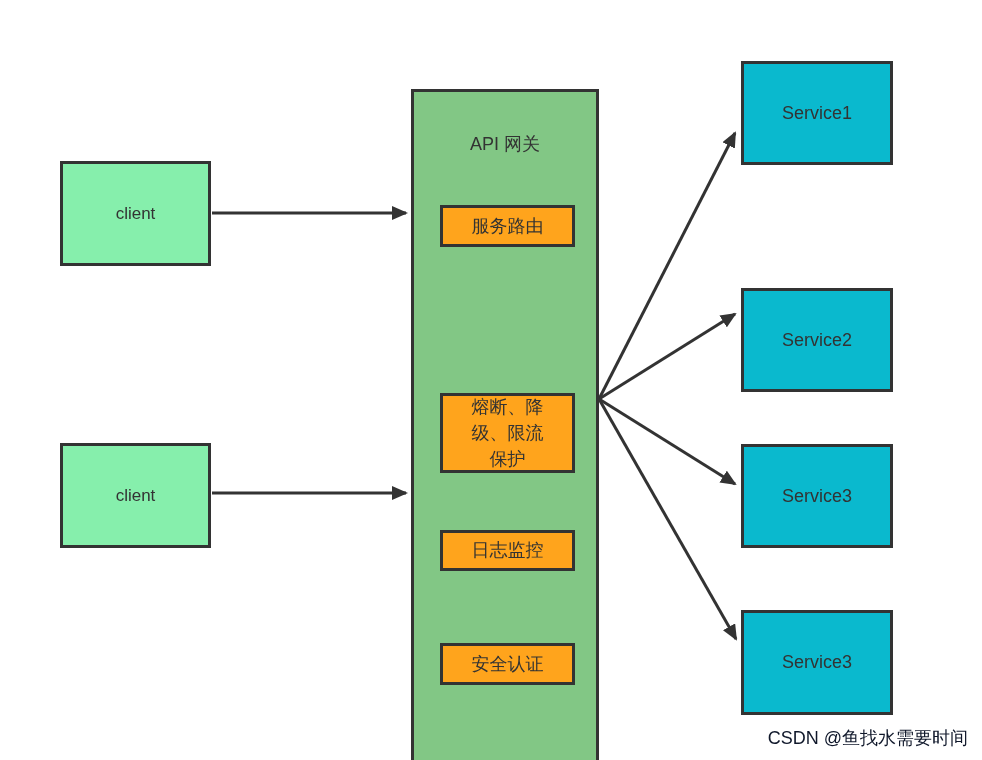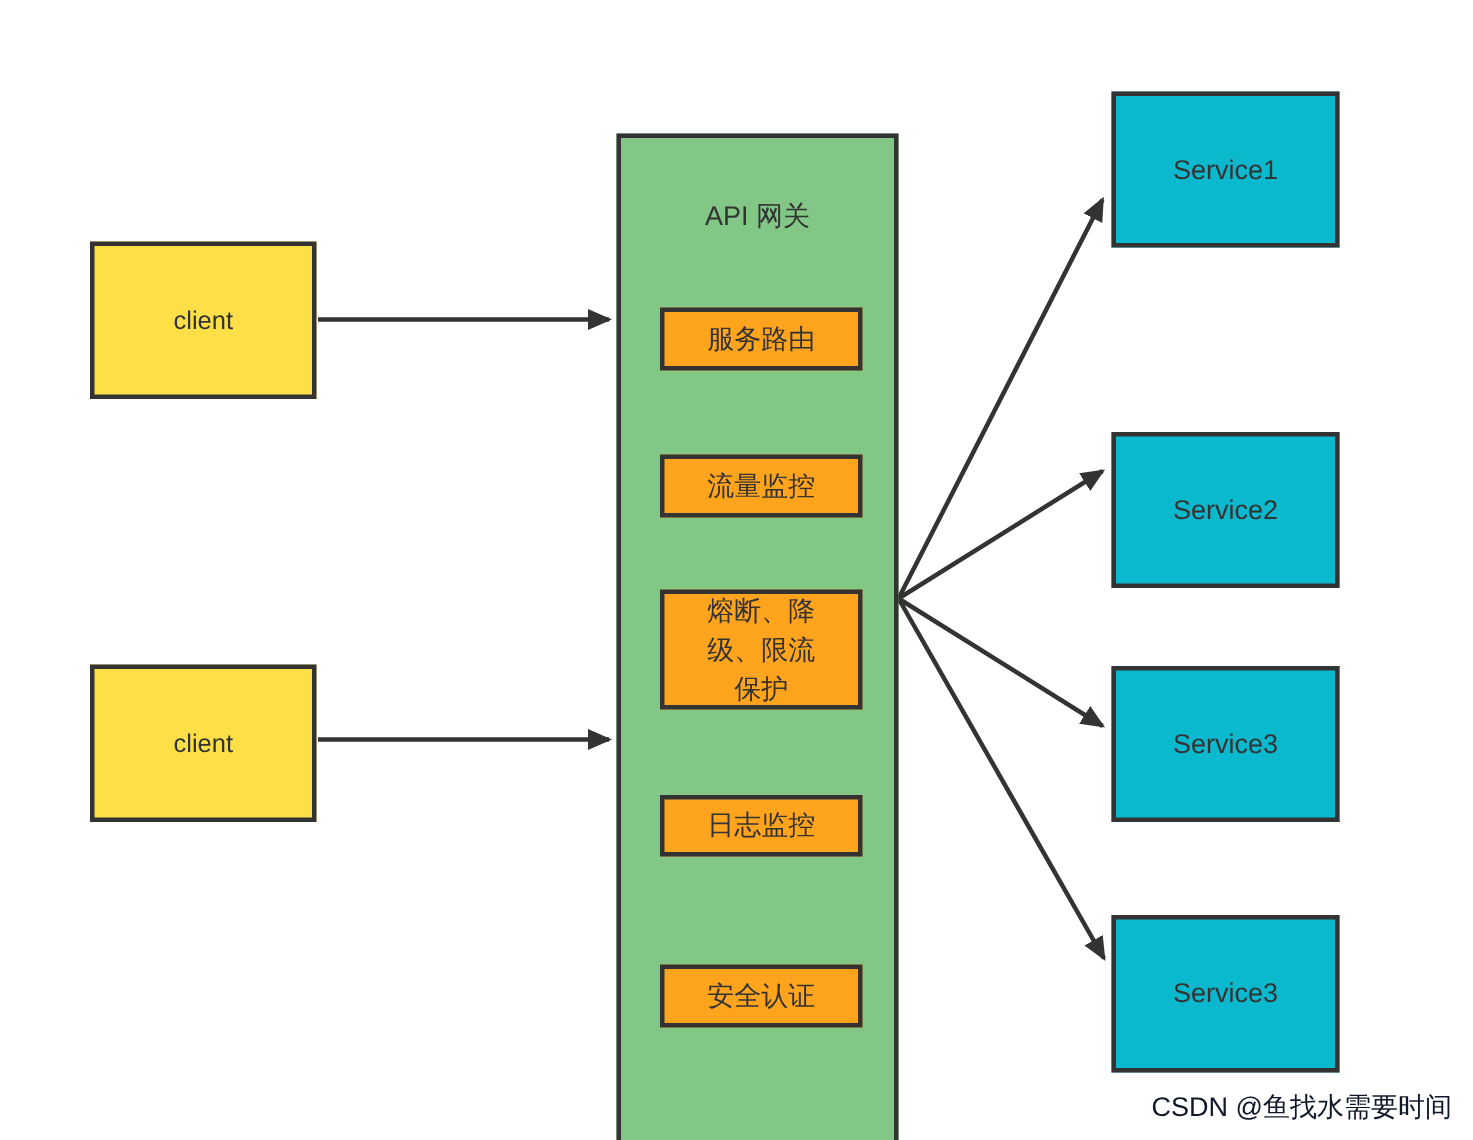--- a/index.html
+++ b/index.html
@@ -16,21 +16,21 @@
     box-sizing: border-box;
     border: 3px solid #333333;
     display: flex;
     align-items: center;
     justify-content: center;
     color: #333333;
     text-align: center;
   }
   .client {
     left: 60px; width: 151px; height: 105px;
-    background: #fde047;
+    background: #86efac;
     font-size: 17px;
   }
   .client-1 { top: 161px; }
   .client-2 { top: 443px; }
   .gateway {
     position: absolute;
     box-sizing: border-box;
     left: 411px; top: 89px; width: 188px; height: 699px;
     background: #82c785;
     border: 3px solid #333333;
@@ -102,23 +102,20 @@
     <span>client</span>
   </div>
 
   <div class="gateway">
     <div class="gateway-title">API 网关</div>
   </div>
 
   <div class="node feature feature-0">
     <span>服务路由</span>
   </div>
-  <div class="node feature feature-1">
-    <span>流量监控</span>
-  </div>
   <div class="node feature feature-2">
     <span>熔断、降级、限流保护</span>
   </div>
   <div class="node feature feature-3">
     <span>日志监控</span>
   </div>
   <div class="node feature feature-4">
     <span>安全认证</span>
   </div>
 

